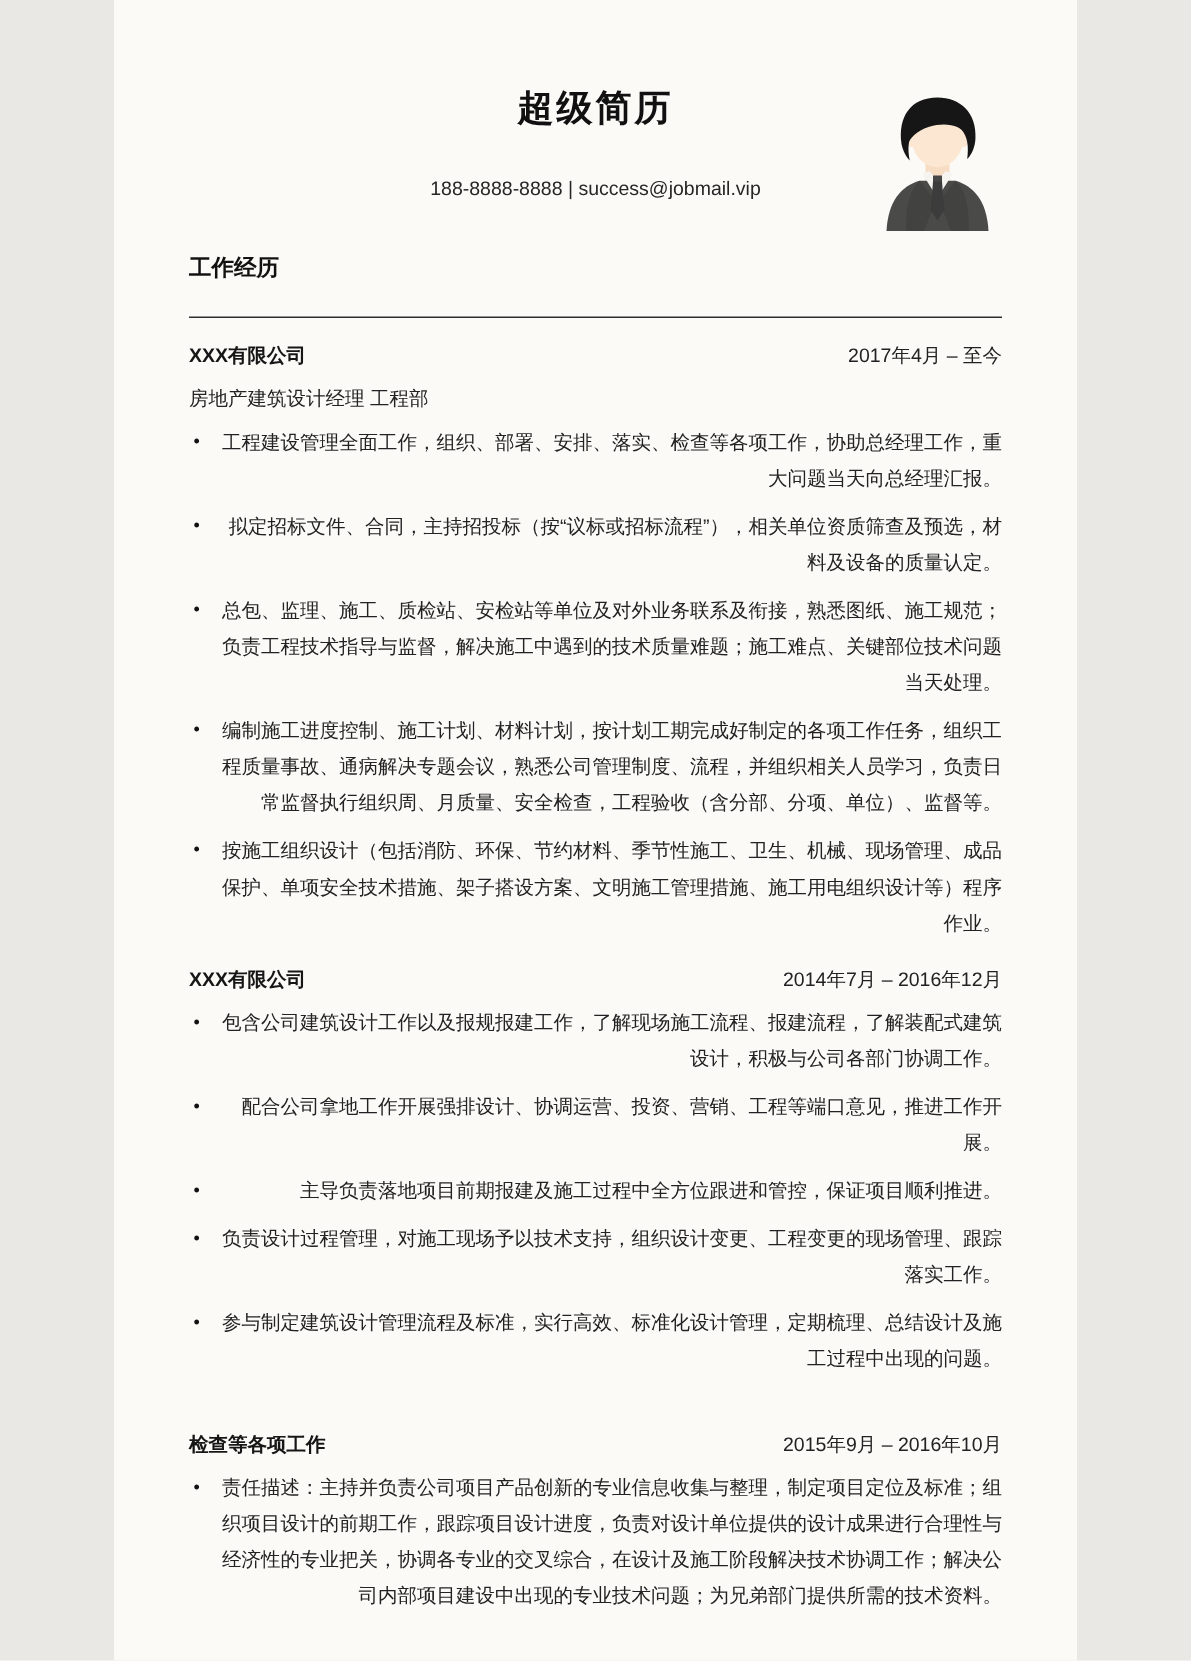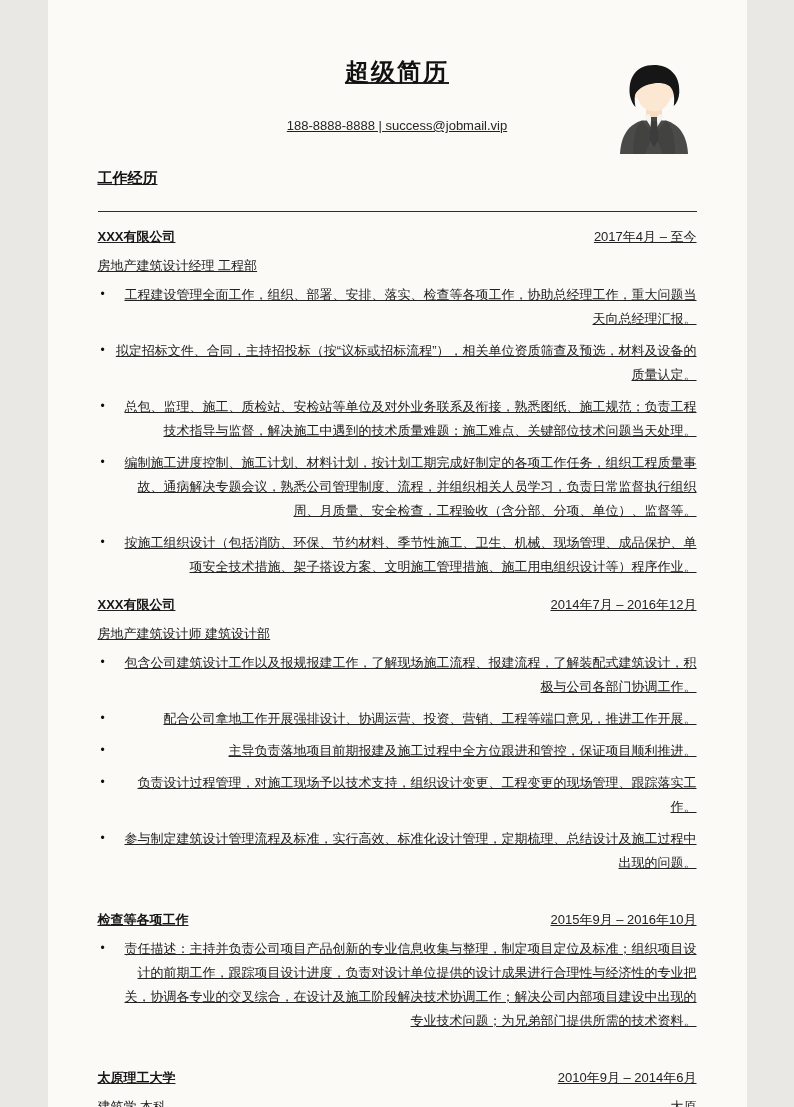--- a/index.html
+++ b/index.html
@@ -3,28 +3,27 @@
 <meta charset="utf-8">
 <style>
   html,body { margin:0; padding:0; }
   body {
     background:#e9e8e4;
     font-family:"Liberation Sans","DejaVu Sans",sans-serif;
     color:#212121;
     -webkit-font-smoothing:antialiased;
   }
   .page {
-    width:699px; height:1107px;
+    width:642px; height:1107px;
     margin:0 auto;
     background:#fbfaf7;
     box-sizing:border-box;
     padding:42px 50px 0 50px;
     position:relative;
     overflow:hidden;
-    text-decoration:underline;
   }
   
   .resume-header { position:relative; text-align:center; }
   .resume-title {
     font-size:24px; font-weight:bold; color:#111;
     margin:14px 0 0 0; letter-spacing:2px;
   }
   .contact-line { margin-top:30px; font-size:13px; color:#262626; }
   .avatar-box {
     position:absolute; top:6px; right:-2px;
@@ -110,23 +109,20 @@
         <li>编制施工进度控制、施工计划、材料计划，按计划工期完成好制定的各项工作任务，组织工程质量事故、通病解决专题会议，熟悉公司管理制度、流程，并组织相关人员学习，负责日常监督执行组织周、月质量、安全检查，工程验收（含分部、分项、单位）、监督等。</li>
         <li>按施工组织设计（包括消防、环保、节约材料、季节性施工、卫生、机械、现场管理、成品保护、单项安全技术措施、架子搭设方案、文明施工管理措施、施工用电组织设计等）程序作业。</li>
       </ul>
     </div>
 
     <div>
       <div class="entry-head">
         <span class="entry-name">XXX有限公司</span>
         <span class="entry-date">2014年7月 – 2016年12月</span>
       </div>
-      <div class="entry-sub">
-        <span>房地产建筑设计师 建筑设计部</span>
-      </div>
       <ul class="bullets">
         <li>包含公司建筑设计工作以及报规报建工作，了解现场施工流程、报建流程，了解装配式建筑设计，积极与公司各部门协调工作。</li>
         <li>配合公司拿地工作开展强排设计、协调运营、投资、营销、工程等端口意见，推进工作开展。</li>
         <li>主导负责落地项目前期报建及施工过程中全方位跟进和管控，保证项目顺利推进。</li>
         <li>负责设计过程管理，对施工现场予以技术支持，组织设计变更、工程变更的现场管理、跟踪落实工作。</li>
         <li>参与制定建筑设计管理流程及标准，实行高效、标准化设计管理，定期梳理、总结设计及施工过程中出现的问题。</li>
       </ul>
     </div>
   </div>
 

